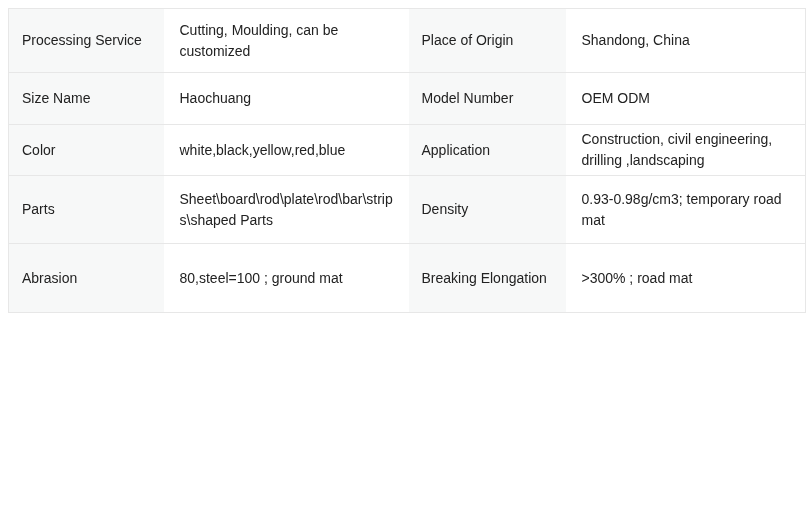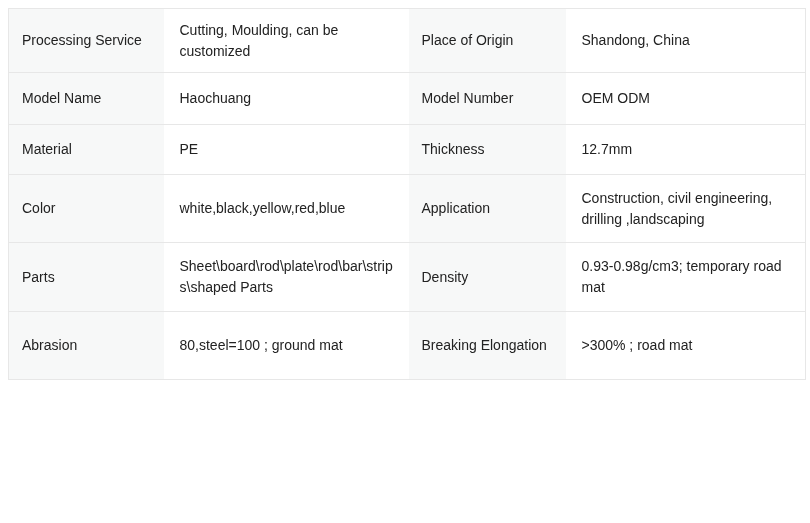--- a/index.html
+++ b/index.html
@@ -72,30 +72,24 @@
       <col class="c-value2">
     </colgroup>
     <tbody>
         <tr>
           <td class="label-cell">Processing Service</td>
           <td class="value-cell">Cutting, Moulding, can be customized</td>
           <td class="label-cell">Place of Origin</td>
           <td class="value-cell">Shandong, China</td>
         </tr>
         <tr>
-          <td class="label-cell">Model Name</td>
+          <td class="label-cell">Size Name</td>
           <td class="value-cell">Haochuang</td>
           <td class="label-cell">Model Number</td>
           <td class="value-cell">OEM ODM</td>
-        </tr>
-        <tr>
-          <td class="label-cell">Material</td>
-          <td class="value-cell">PE</td>
-          <td class="label-cell">Thickness</td>
-          <td class="value-cell">12.7mm</td>
         </tr>
         <tr>
           <td class="label-cell">Color</td>
           <td class="value-cell">white,black,yellow,red,blue</td>
           <td class="label-cell">Application</td>
           <td class="value-cell">Construction, civil engineering, drilling ,landscaping</td>
         </tr>
         <tr>
           <td class="label-cell">Parts</td>
           <td class="value-cell">Sheet\board\rod\plate\rod\bar\strips\shaped Parts</td>

